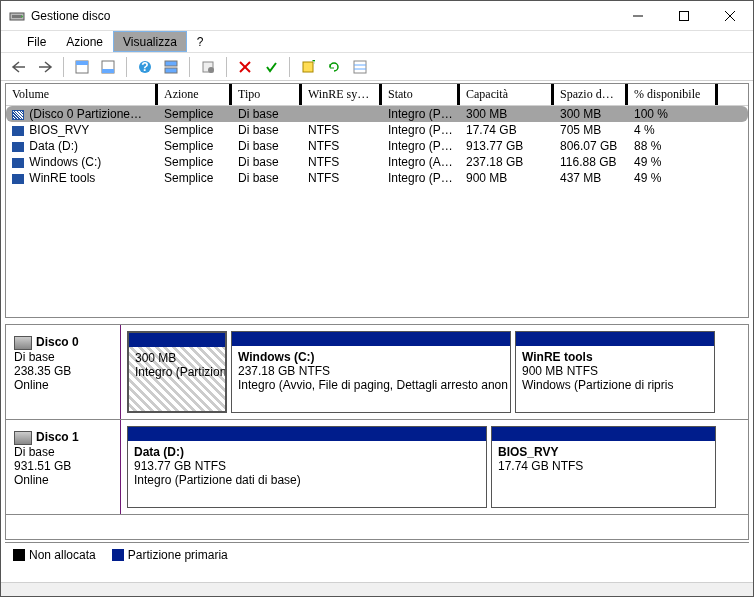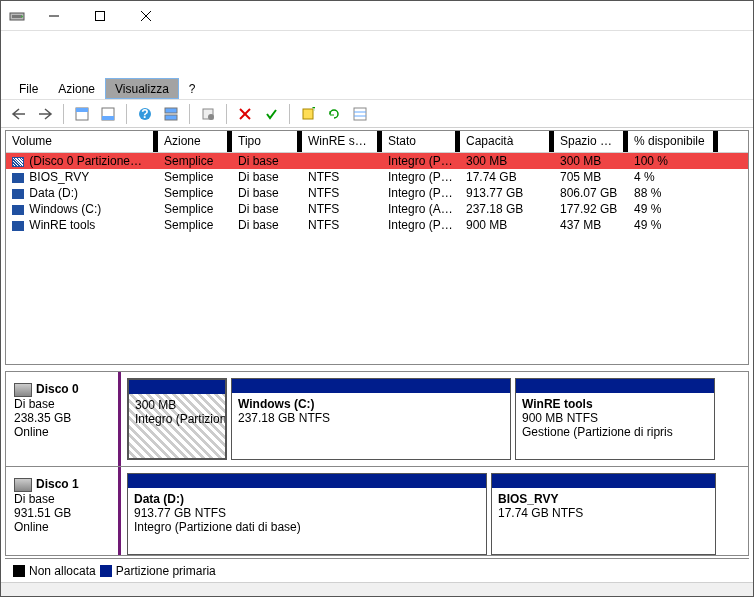--- a/index.html
+++ b/index.html
@@ -6,77 +6,78 @@
 body { background: #fff; width: 754px; height: 597px; overflow: hidden; border: 1px solid #555; display: flex; flex-direction: column; }
 
 
 .titlebar { height: 30px; display: flex; align-items: center; padding-left: 8px; background: #fff; border-bottom: 1px solid #e0e0e0; }
 .titlebar .icon { width: 16px; height: 16px; margin-right: 6px; }
 .titlebar .title { flex: 1; }
 .winctl { display: flex; }
 .winctl div { width: 46px; height: 30px; display: flex; align-items: center; justify-content: center; }
 
 
-.menubar { height: 22px; display: flex; align-items: stretch; padding-left: 8px; border-bottom: 1px solid #e0e0e0; margin-top: 47px; }
+.menubar { height: 22px; display: flex; align-items: stretch; padding-left: 16px; border-bottom: 1px solid #e0e0e0; }
 .menubar .mi { padding: 3px 10px; display: flex; align-items: center; }
 .menubar .mi.active { background: #a3a3a3; border: 1px solid #7eb4ea; padding: 2px 9px; }
 
 
 .toolbar { height: 28px; display: flex; align-items: center; padding: 2px 6px; gap: 2px; border-bottom: 1px solid #d0d0d0; }
 .tbtn { width: 24px; height: 24px; display: flex; align-items: center; justify-content: center; border: 1px solid transparent; }
 .tsep { width: 1px; height: 20px; background: #c0c0c0; margin: 0 4px; }
 
 
 .table { flex: 0 0 auto; height: 235px; border: 1px solid #888; margin: 0 4px; margin-top: 2px; overflow: hidden; }
 .thead { display: flex; height: 22px; border-bottom: 1px solid #d0d0d0; background: #fff; }
-.th { border-right: 5px solid #000000; padding: 3px 6px; font-weight: normal; overflow: hidden; white-space: nowrap; text-overflow: ellipsis; }
+.th { border-right: 3px solid #000000; padding: 3px 6px; font-weight: normal; overflow: hidden; white-space: nowrap; text-overflow: ellipsis; font-family: Liberation Serif, serif; }
 .tbody { }
 .tr { display: flex; height: 16px; }
-.tr.sel { background: #ef4444; }
+.tr.sel { background: #a3a3a3; border-radius: 6px; }
 .td { padding: 1px 6px; overflow: hidden; white-space: nowrap; text-overflow: ellipsis; }
 .vol-icon { width: 12px; height: 10px; display: inline-block; margin-right: 2px; vertical-align: middle; }
 .vol-icon.sys { background: repeating-linear-gradient(45deg,#2050a0,#2050a0 1px,#fff 1px,#fff 2px); border:1px solid #2050a0; }
 .vol-icon.norm { background: #2050a0; border:1px solid #2050a0; }
 
 
 .splitter { height: 6px; background: #fff; }
 
 
 .gpanel { flex: 1; margin: 0 4px; border: 1px solid #888; overflow-y: auto; overflow-x: hidden; }
 .diskrow { display: flex; border-bottom: 1px solid #888; min-height: 95px; }
-.diskhdr { width: 115px; border-right: 3px solid #701a75; padding: 10px 8px; }
+.diskhdr { width: 115px; border-right: 1px solid #701a75; padding: 10px 8px; }
 .diskhdr .dicon { width: 18px; height: 14px; display:inline-block; border:1px solid #555; background: linear-gradient(#ccc,#888); margin-right:4px; vertical-align:middle; }
 .diskhdr .dname { font-weight: bold; }
 .diskparts { flex: 1; display: flex; padding: 6px; gap: 4px; }
 .part { border: 1px solid #555; display: flex; flex-direction: column; }
 .part .pbar { height: 14px; background: #001d8c; }
 .part .pbody { padding: 4px 6px; flex:1; overflow:hidden; white-space:nowrap; }
 .part .pname { font-weight: bold; }
 .part.sel .pbody { background: repeating-linear-gradient(45deg,#fff,#fff 3px,#ccc 3px,#ccc 6px); }
 .part.sel { border: 2px solid #555; }
 
 
-.legend { height: 24px; border-top: 1px solid #888; margin: 2px 4px 0 4px; display:flex; align-items:center; padding: 0 8px; gap: 4px; text-align: center; }
+.legend { height: 24px; border-top: 1px solid #888; margin: 2px 4px 16px 4px; display:flex; align-items:center; padding: 0 8px; gap: 16px; text-align: center; }
 .legend .sw { width: 12px; height: 12px; display:inline-block; margin-right:4px; vertical-align:middle; }
 
 
 .status { height: 14px; border-top: 1px solid #d0d0d0; background:#f0f0f0; }
 
 
 .c0{width:152px}.c1{width:74px}.c2{width:70px}.c3{width:80px}.c4{width:78px}.c5{width:94px}.c6{width:74px}.c7{width:90px}
 </style>
 </head>
 <body>
 
 <div class="titlebar">
   <svg class="icon" viewBox="0 0 16 16">
       <rect x="1" y="5" width="14" height="7" fill="#bbb" stroke="#555"></rect>
       <rect x="3" y="7" width="10" height="3" fill="#777"></rect>
       <circle cx="13" cy="8.5" r="1" fill="#4a4"></circle>
     </svg>
+  <div class="title">Gestione disco</div>
   <div class="winctl">
     <div>
         <svg width="10" height="10">
           <line x1="0" y1="5" x2="10" y2="5" stroke="#000"></line>
         </svg>
       </div>
     <div>
         <svg width="10" height="10">
           <rect x="0.5" y="0.5" width="9" height="9" fill="none" stroke="#000"></rect>
         </svg>
@@ -217,21 +218,21 @@
         <div class="td c6">806.07 GB</div>
         <div class="td c7">88 %</div>
       </div>
       <div class="tr">
         <div class="td c0"><span class="vol-icon norm"></span> Windows (C:)</div>
         <div class="td c1">Semplice</div>
         <div class="td c2">Di base</div>
         <div class="td c3">NTFS</div>
         <div class="td c4">Integro (A…</div>
         <div class="td c5">237.18 GB</div>
-        <div class="td c6">177.92 GB</div>
+        <div class="td c6">116.88 GB</div>
         <div class="td c7">49 %</div>
       </div>
       <div class="tr">
         <div class="td c0"><span class="vol-icon norm"></span> WinRE tools</div>
         <div class="td c1">Semplice</div>
         <div class="td c2">Di base</div>
         <div class="td c3">NTFS</div>
         <div class="td c4">Integro (P…</div>
         <div class="td c5">900 MB</div>
         <div class="td c6">437 MB</div>
@@ -256,28 +257,29 @@
           <div class="pbody">
             <div>300 MB</div>
             <div>Integro (Partizione di</div>
           </div>
         </div>
         <div class="part" style="width: 280px;">
           <div class="pbar"></div>
           <div class="pbody">
             <div class="pname">Windows  (C:)</div>
             <div>237.18 GB NTFS</div>
+            <div>Integro (Avvio, File di paging, Dettagli arresto anon</div>
           </div>
         </div>
         <div class="part" style="width: 200px;">
           <div class="pbar"></div>
           <div class="pbody">
             <div class="pname">WinRE tools</div>
             <div>900 MB NTFS</div>
-            <div>Gestione (Partizione di ripris</div>
+            <div>Windows (Partizione di ripris</div>
           </div>
         </div>
       </div>
     </div>
     <div class="diskrow">
       <div class="diskhdr">
         <div><span class="dicon"></span><span class="dname">Disco 1</span></div>
         <div>Di base</div>
         <div>931.51 GB</div>
         <div>Online</div>

